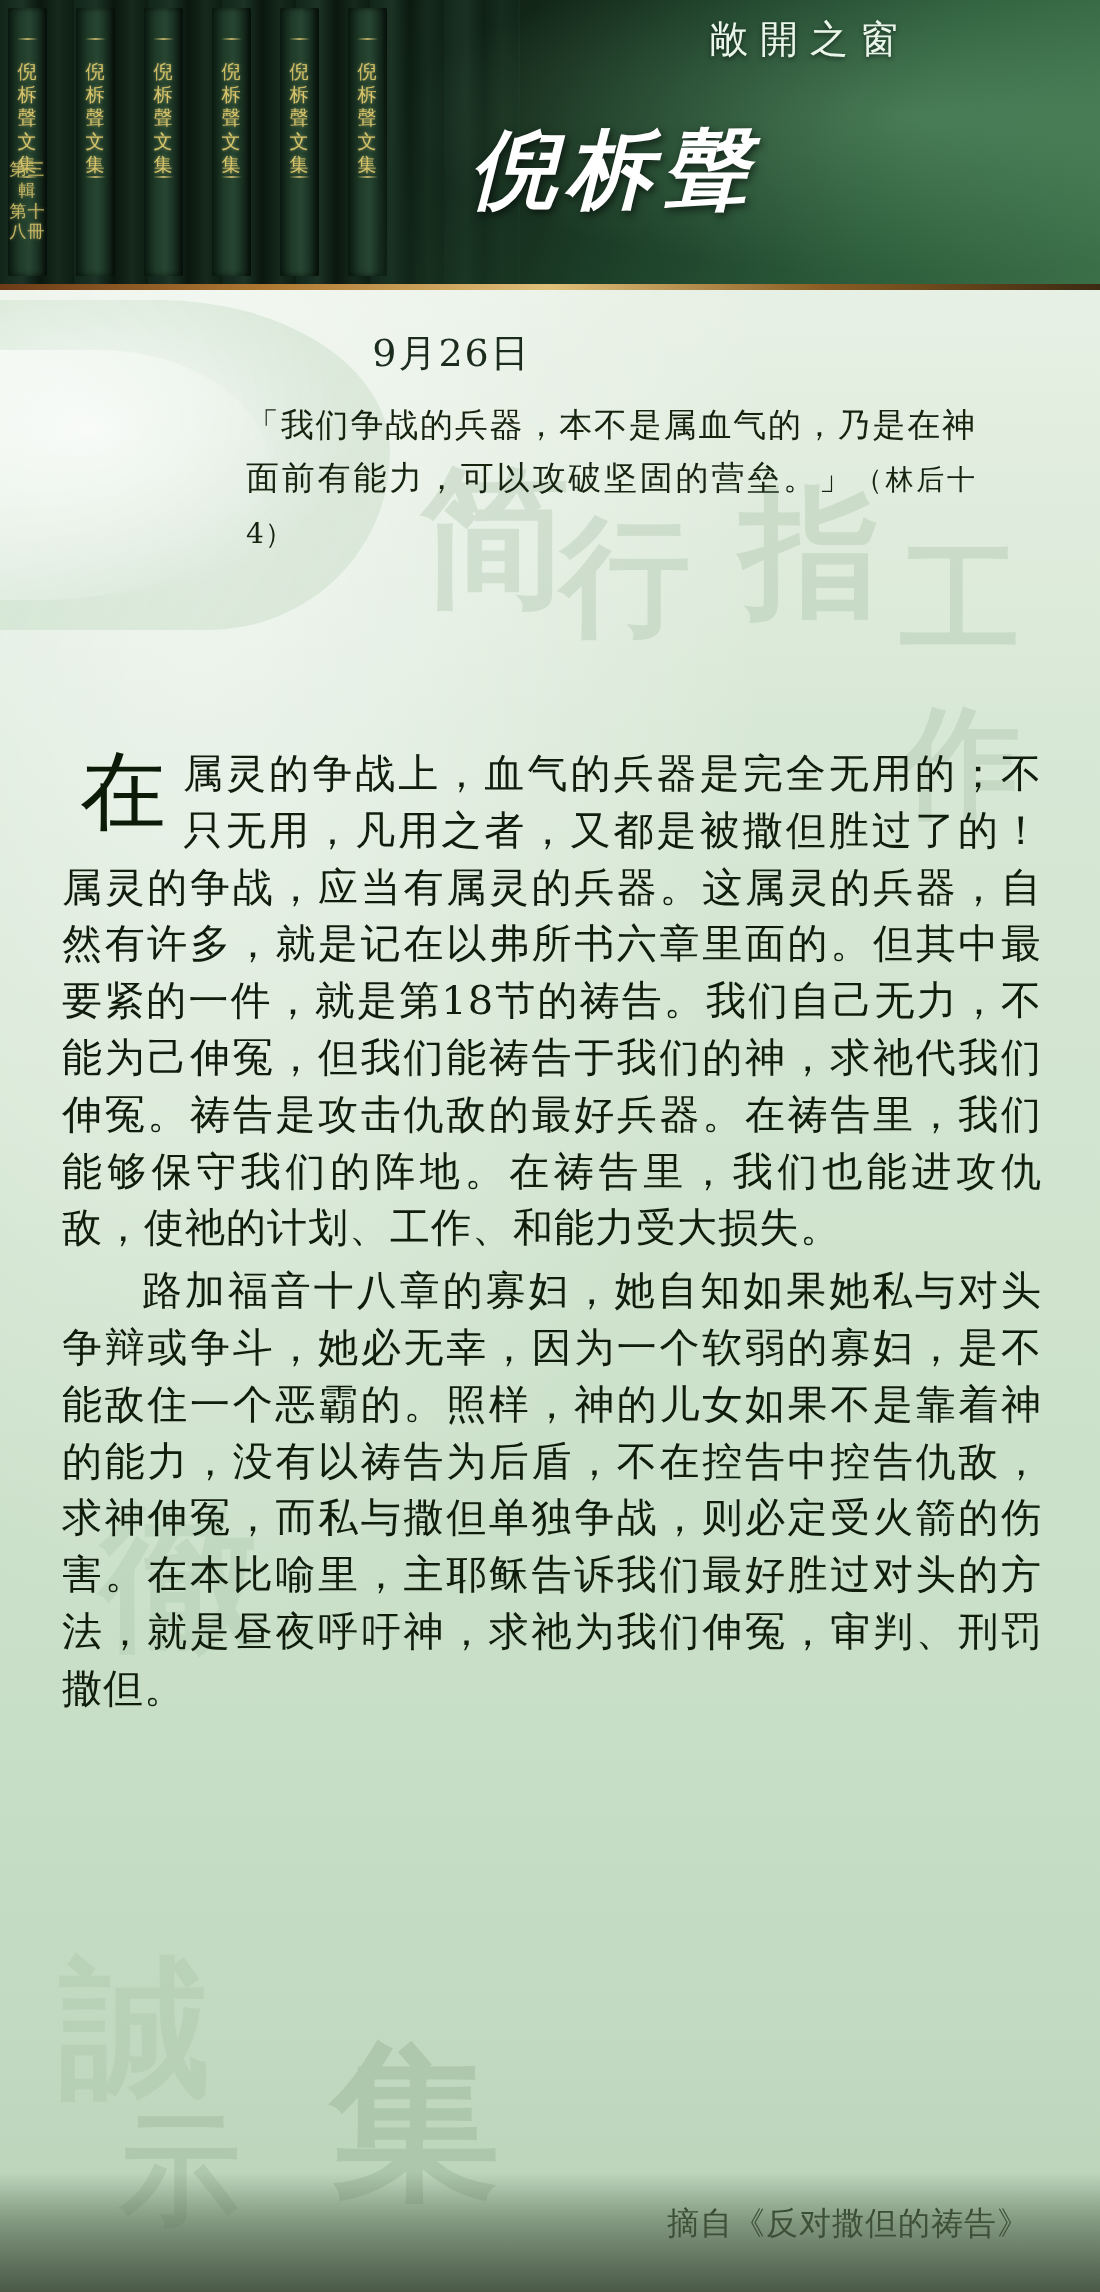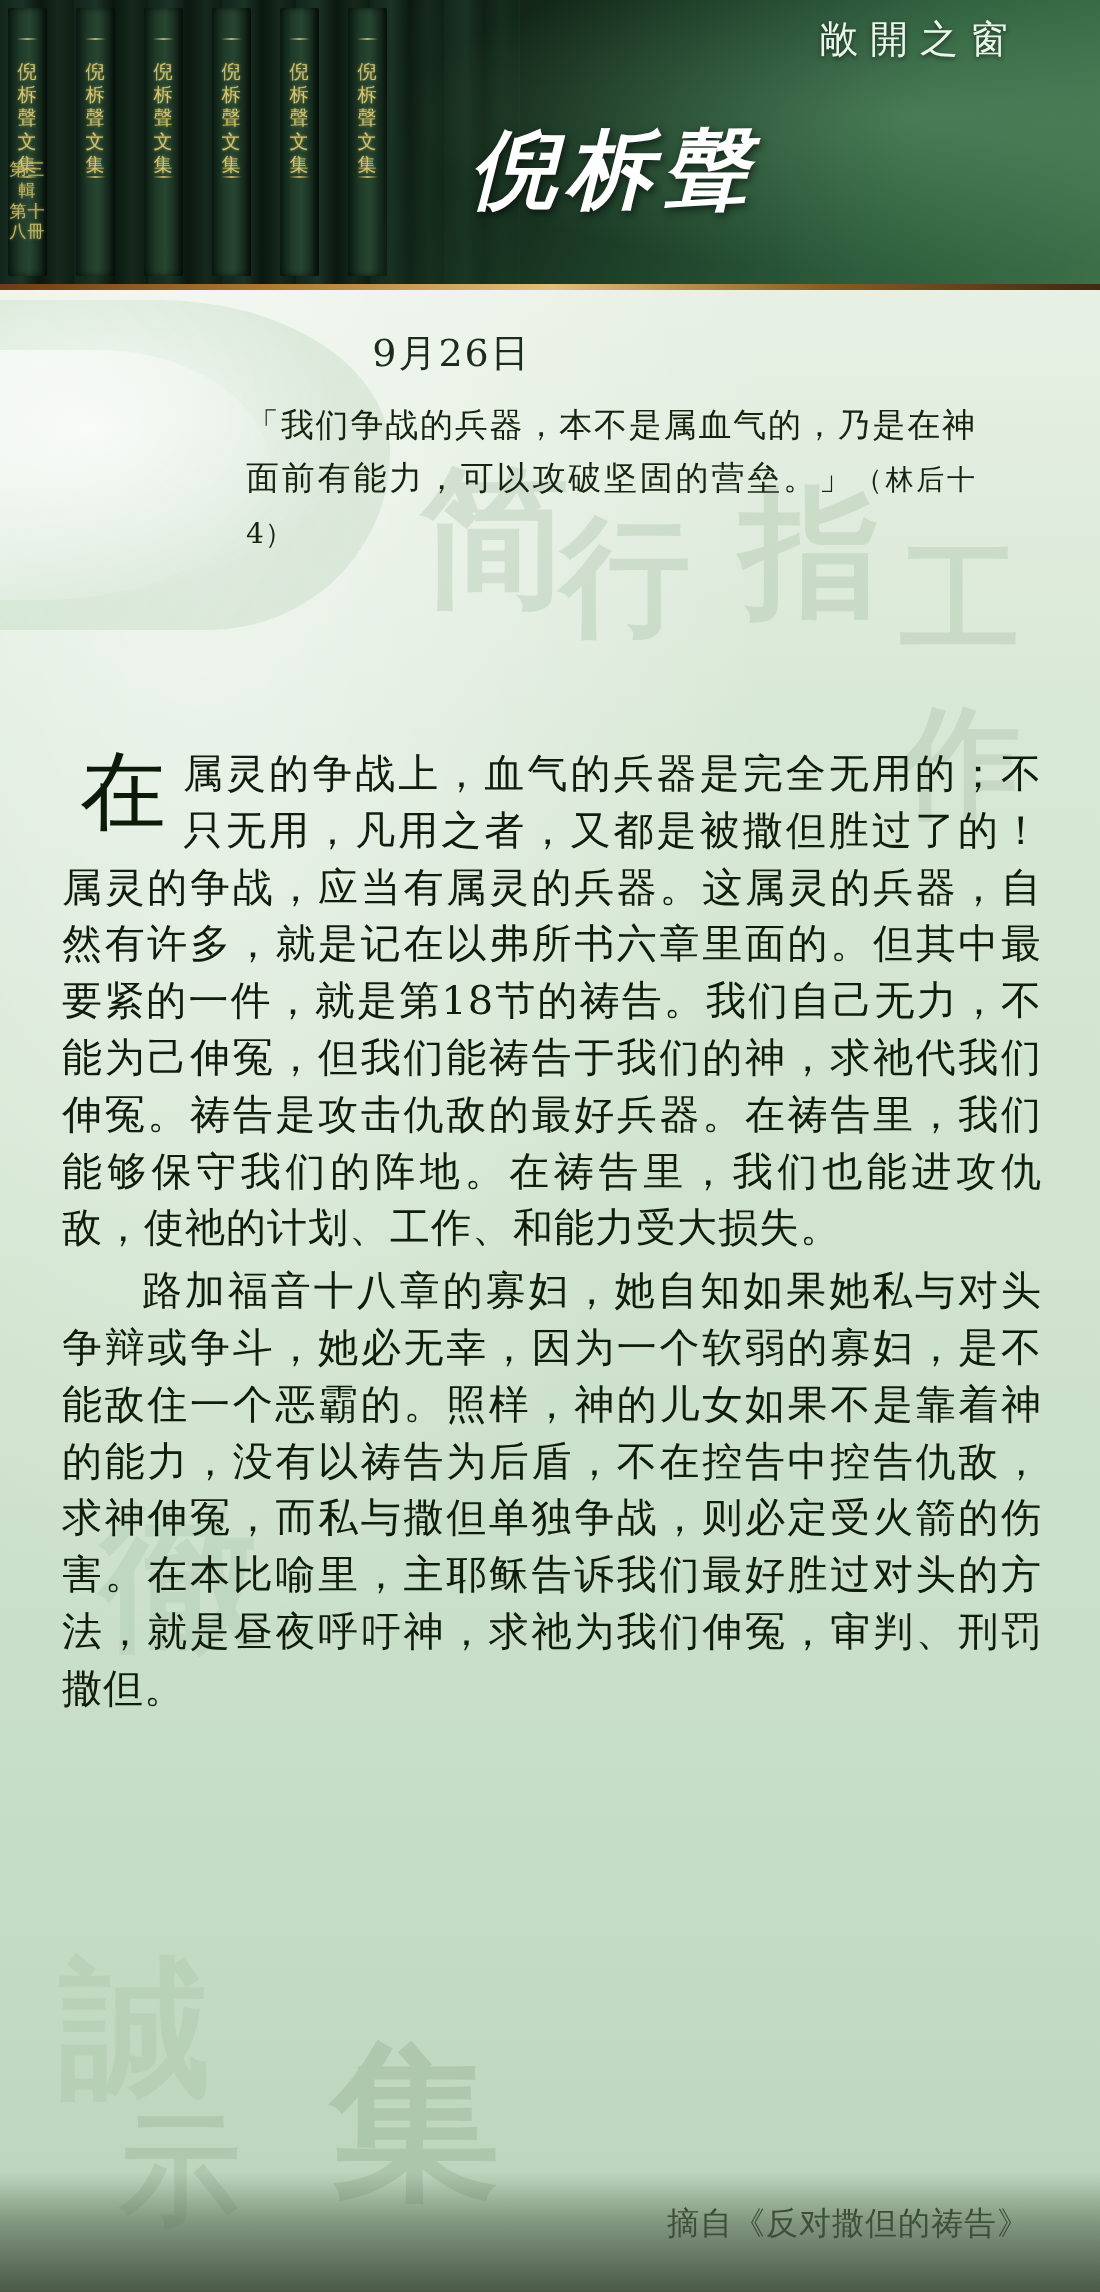--- a/index.html
+++ b/index.html
@@ -73,21 +73,21 @@
   .banner-sheen {
     position: absolute;
     left: 360px; top: 0; width: 740px; height: 290px;
     background: radial-gradient(ellipse at 75% 40%, rgba(140,200,150,.30), rgba(0,0,0,0) 65%);
   }
   .top-title {
     position: absolute;
     top: 14px;
     left: 600px;
     width: 420px;
-    text-align: right;
+    text-align: center;
     color: #eaf6ea;
     font-family: "DejaVu Serif", "Liberation Serif", serif;
     font-size: 38px;
     letter-spacing: 12px;
     text-shadow: 0 2px 5px rgba(0,0,0,.55);
   }
   .brand-cn {
     position: absolute;
     top: 72px;
     left: 470px;

